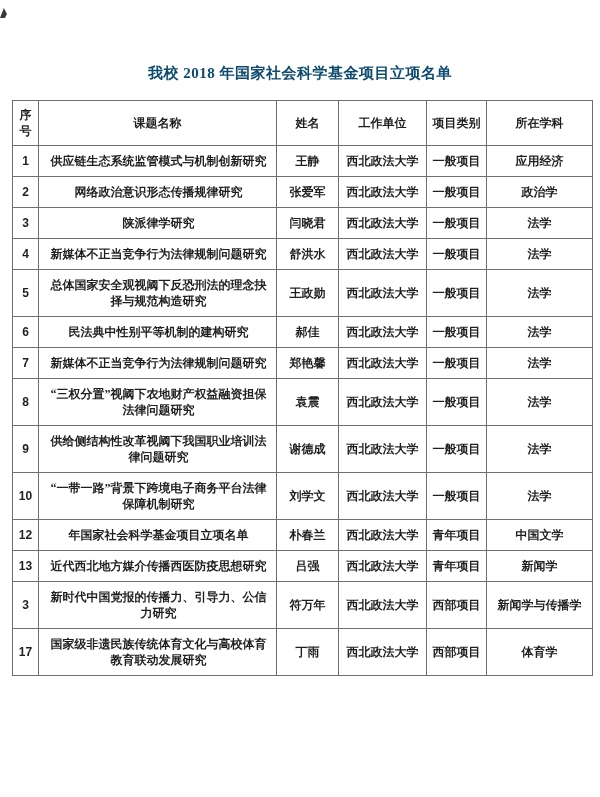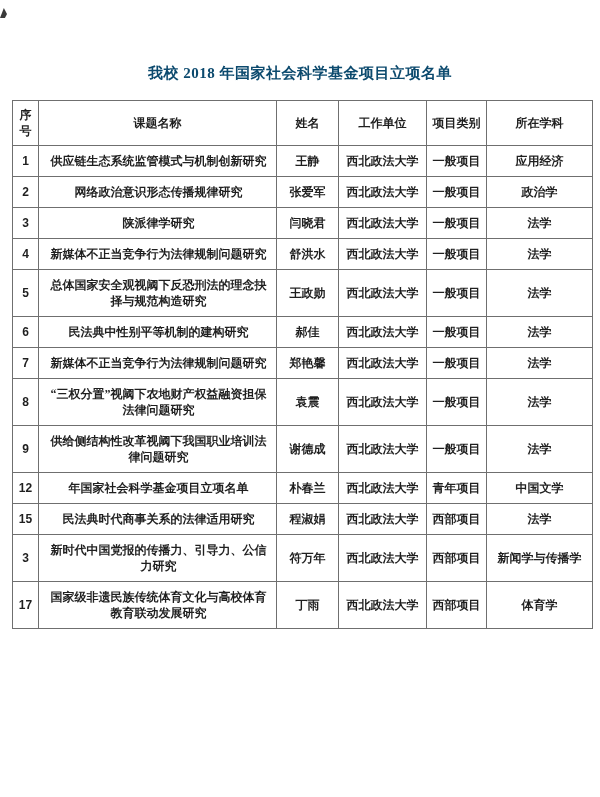--- a/index.html
+++ b/index.html
@@ -164,34 +164,42 @@
     </tr>
         <tr>
       <td class="cell-serial">9</td>
       <td class="cell-project-title">供给侧结构性改革视阈下我国职业培训法律问题研究</td>
       <td class="cell-name">谢德成</td>
       <td class="cell-work-unit">西北政法大学</td>
       <td class="cell-category">一般项目</td>
       <td class="cell-discipline">法学</td>
     </tr>
         <tr>
+      <td class="cell-serial">10</td>
+      <td class="cell-project-title">“一带一路”背景下跨境电子商务平台法律保障机制研究</td>
+      <td class="cell-name">刘学文</td>
+      <td class="cell-work-unit">西北政法大学</td>
+      <td class="cell-category">一般项目</td>
+      <td class="cell-discipline">法学</td>
+    </tr>
+        <tr>
       <td class="cell-serial">12</td>
       <td class="cell-project-title">年国家社会科学基金项目立项名单</td>
       <td class="cell-name">朴春兰</td>
       <td class="cell-work-unit">西北政法大学</td>
       <td class="cell-category">青年项目</td>
       <td class="cell-discipline">中国文学</td>
     </tr>
         <tr>
-      <td class="cell-serial">15</td>
-      <td class="cell-project-title">民法典时代商事关系的法律适用研究</td>
-      <td class="cell-name">程淑娟</td>
-      <td class="cell-work-unit">西北政法大学</td>
-      <td class="cell-category">西部项目</td>
-      <td class="cell-discipline">法学</td>
+      <td class="cell-serial">13</td>
+      <td class="cell-project-title">近代西北地方媒介传播西医防疫思想研究</td>
+      <td class="cell-name">吕强</td>
+      <td class="cell-work-unit">西北政法大学</td>
+      <td class="cell-category">青年项目</td>
+      <td class="cell-discipline">新闻学</td>
     </tr>
         <tr>
       <td class="cell-serial">3</td>
       <td class="cell-project-title">新时代中国党报的传播力、引导力、公信力研究</td>
       <td class="cell-name">符万年</td>
       <td class="cell-work-unit">西北政法大学</td>
       <td class="cell-category">西部项目</td>
       <td class="cell-discipline">新闻学与传播学</td>
     </tr>
         <tr>

